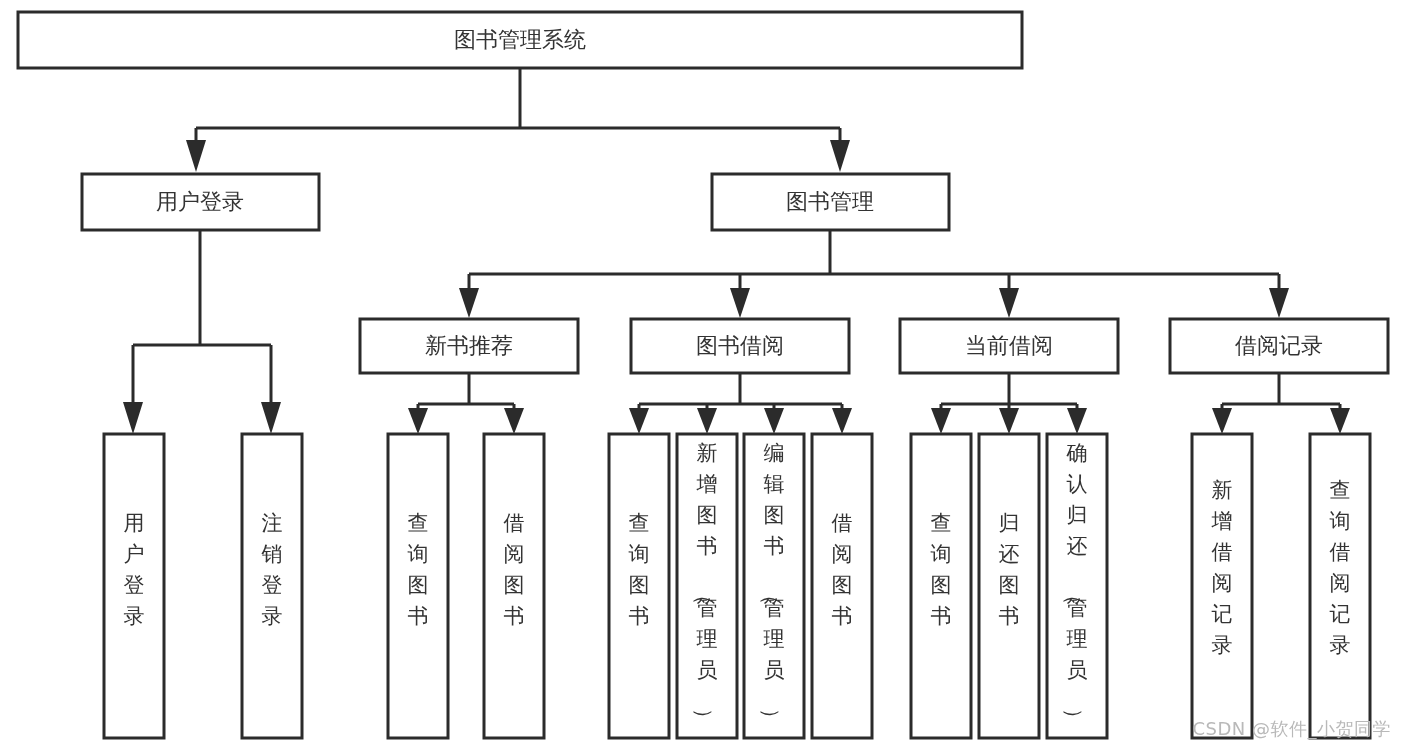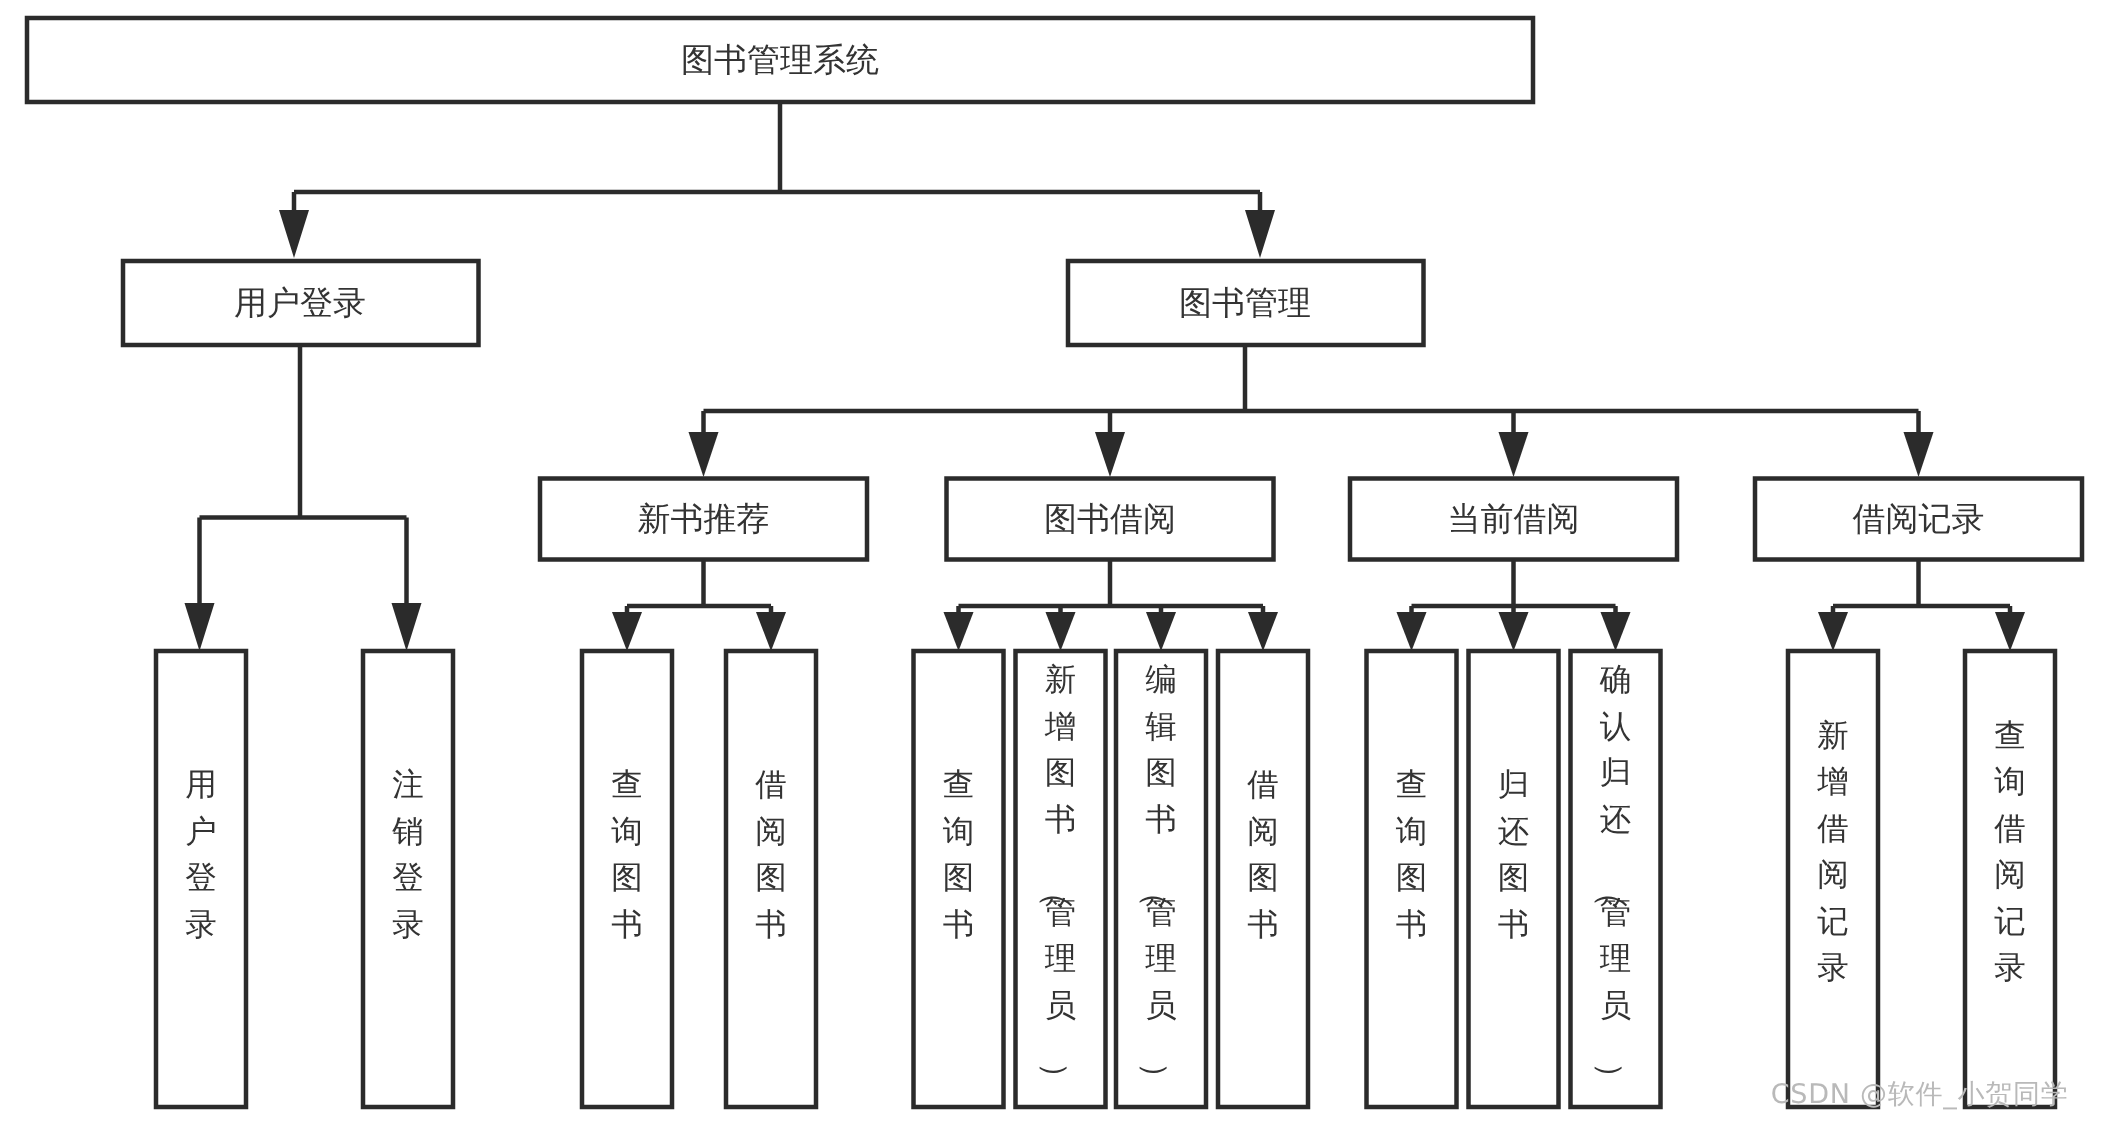--- a/index.html
+++ b/index.html
@@ -47,21 +47,21 @@
     dominant-baseline: middle;
   }
   .node-label-v {
     font-family: "DejaVu Sans", "Liberation Sans", sans-serif;
     fill: #333333;
     font-size: 21px;
     text-anchor: middle;
   }
   .watermark {
     position: absolute;
-    right: 26px;
+    right: 14px;
     bottom: 6px;
     font-family: "DejaVu Sans", "Liberation Sans", sans-serif;
     font-size: 18px;
     color: #b9b9b9;
     white-space: nowrap;
     letter-spacing: 0.5px;
     pointer-events: none;
   }
 </style>
 </head>

